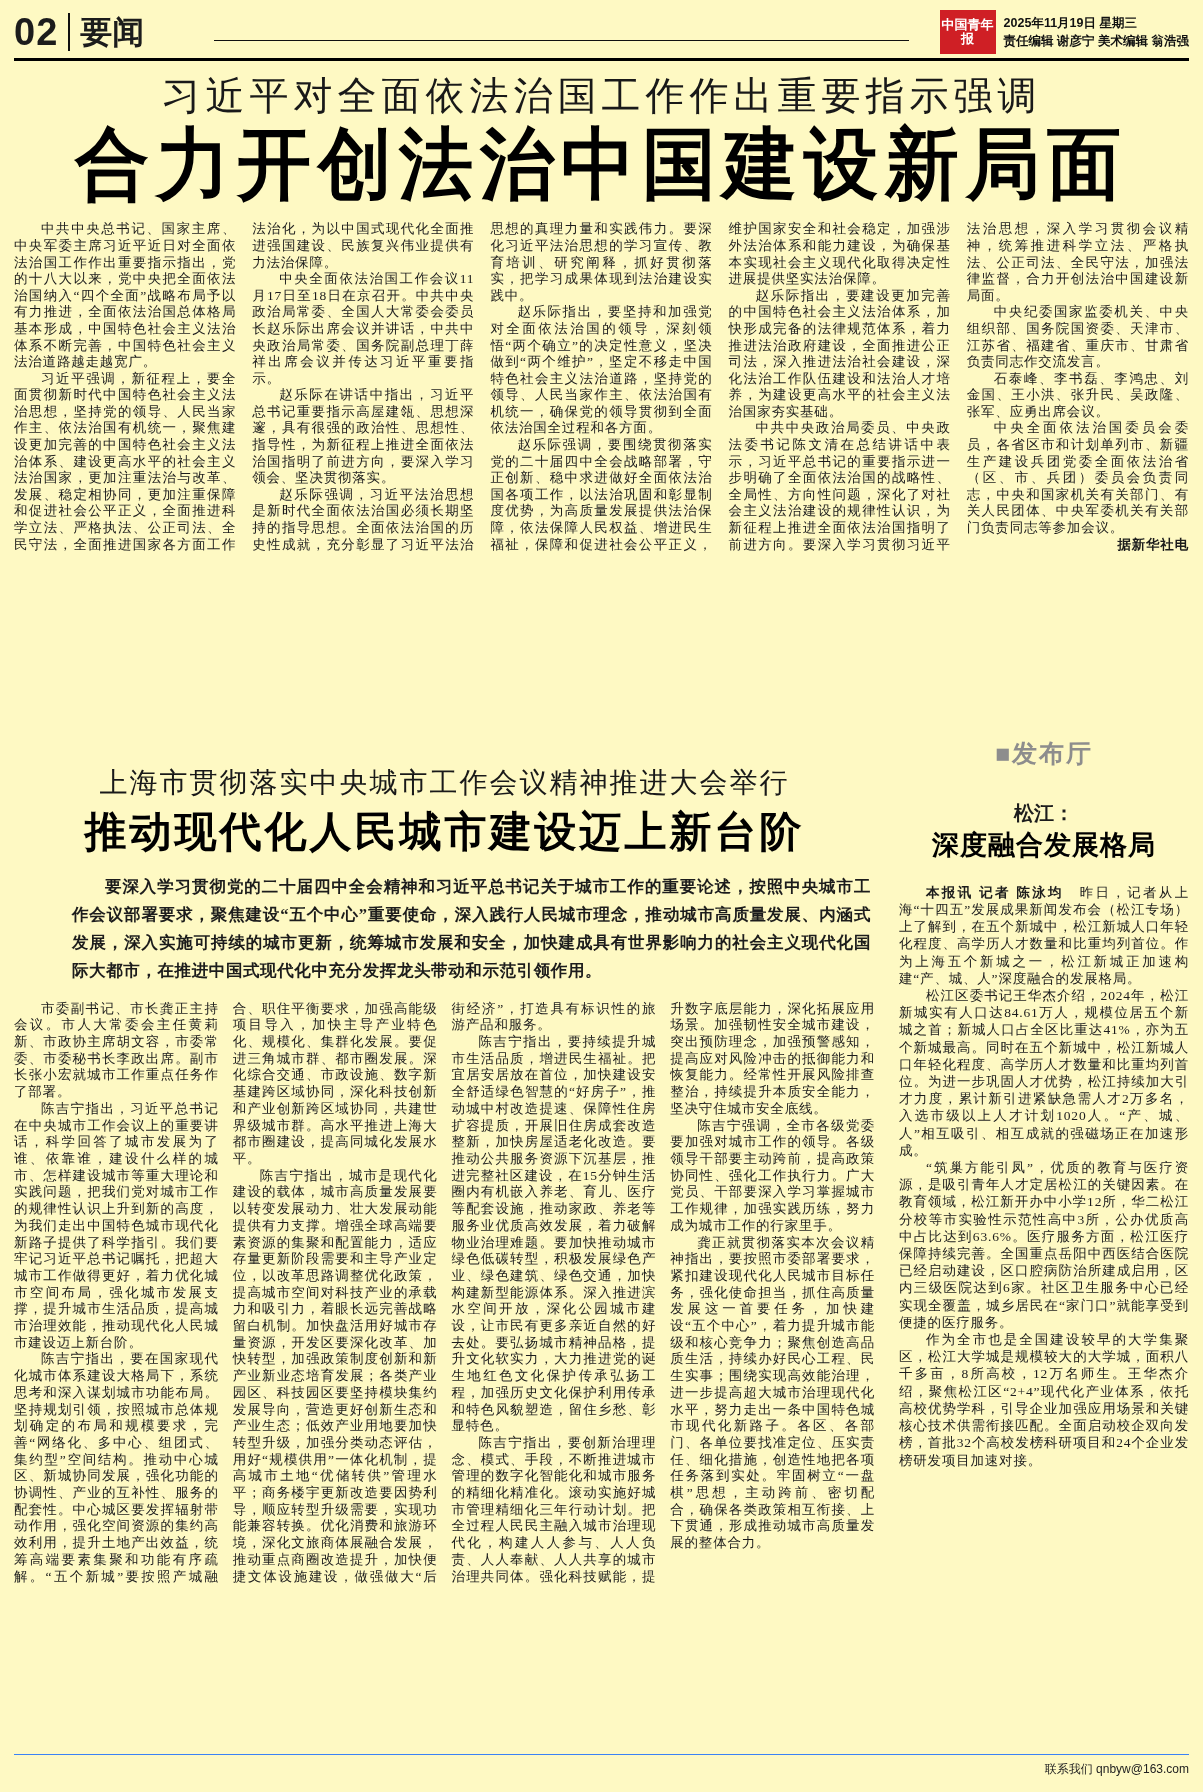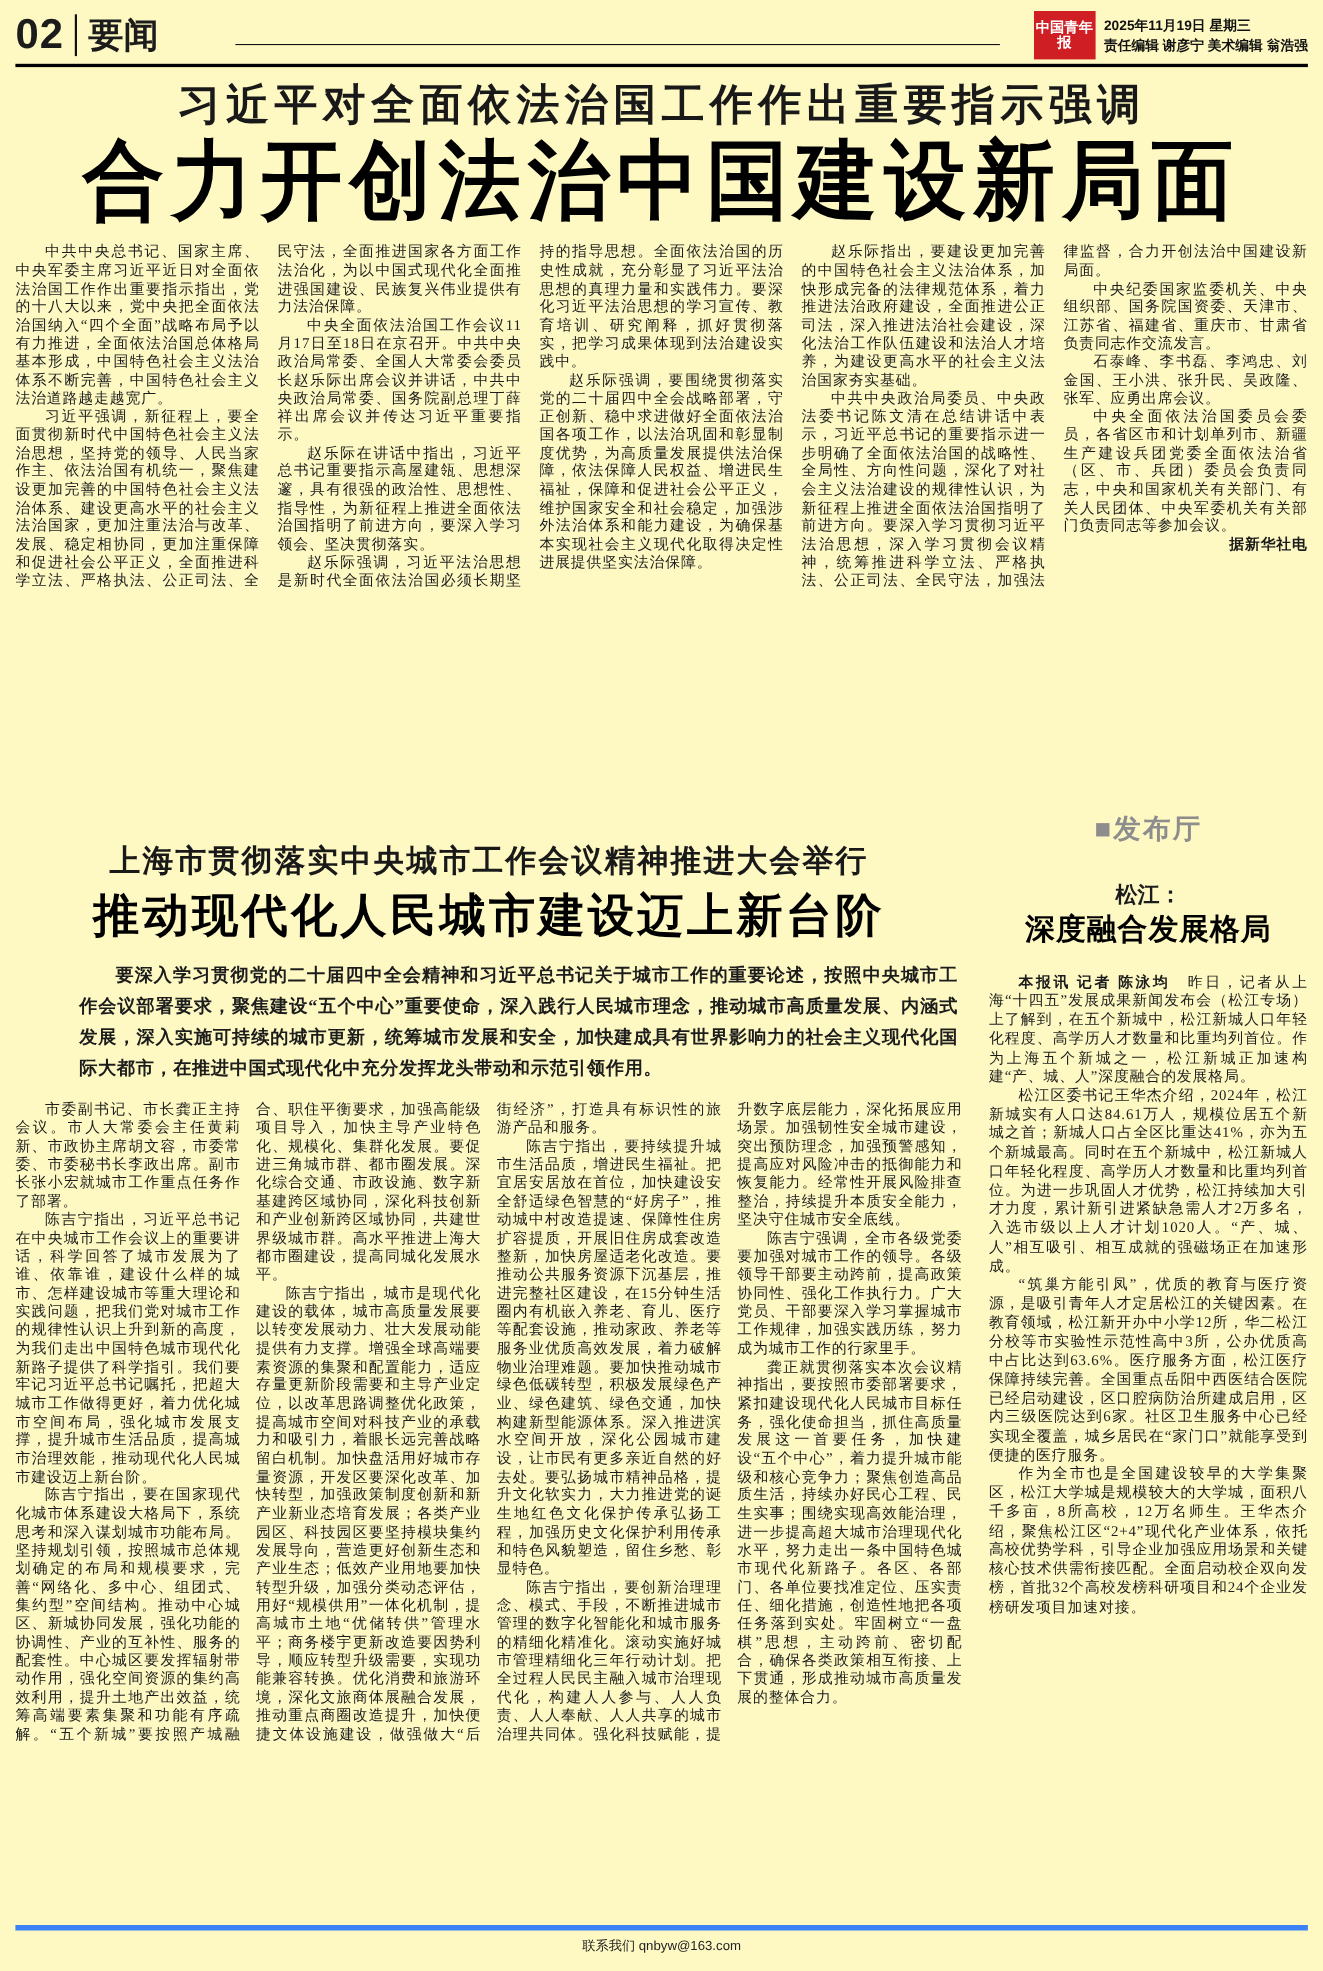--- a/index.html
+++ b/index.html
@@ -16,21 +16,21 @@
   .section-title{font-size:32px;font-weight:bold;line-height:44px;}
   .hdr-rule{position:absolute;left:200px;right:280px;top:30px;height:1px;background:#111;}
   .hdr-right{display:flex;gap:8px;align-items:center;}
   .logo{width:56px;height:44px;background:#cf1f25;color:#fff;display:flex;align-items:center;justify-content:center;
         font-family:"Liberation Serif",serif;font-weight:bold;font-size:13px;line-height:14px;text-align:center;}
   .hdr-meta{font-family:"Liberation Sans",sans-serif;font-size:12.5px;line-height:18px;color:#111;}
   .hdr-meta .b{font-weight:bold;}
   .hdr-rule2{height:3px;background:#000;margin-top:2px;}
   
   .a1{margin-top:14px;}
-  .kicker{font-family:"Liberation Sans",sans-serif;text-align:center;font-weight:700;color:#191919;}
+  .kicker{font-family:"Liberation Sans",sans-serif;text-align:center;font-weight:400;color:#191919;}
   .a1 .kicker{font-size:39px;letter-spacing:5px;line-height:1.1;}
   .headline1{font-family:"Liberation Sans",sans-serif;text-align:center;font-weight:900;color:#000;
              font-size:74px;letter-spacing:7px;line-height:1.02;margin-top:6px;transform:scaleY(1.06);transform-origin:top;}
   .a1-body{margin-top:22px;column-count:5;column-gap:16px;height:428px;overflow:hidden;
            font-size:13.5px;line-height:16.6px;letter-spacing:.8px;text-align:justify;}
   .news p{margin:0;text-indent:2em;}
   .news p b{font-weight:bold;}
   
   .lower{display:flex;margin-top:104px;gap:24px;}
   .a2{width:861px;}
@@ -44,22 +44,22 @@
   
   .sb{width:290px;flex:0 0 290px;}
   .sb-marker{font-family:"Liberation Sans",sans-serif;text-align:center;font-weight:bold;font-size:25px;
              color:#8d8d8d;letter-spacing:2px;margin-top:-16px;}
   .sb-dek{text-align:center;font-family:"Liberation Sans",sans-serif;font-size:20px;font-weight:600;margin-top:30px;}
   .sb-headline{text-align:center;font-family:"Liberation Sans",sans-serif;font-size:27px;font-weight:800;
                line-height:1.35;letter-spacing:1px;color:#000;}
   .sb-body{margin-top:20px;font-size:13.5px;line-height:17.2px;letter-spacing:.8px;text-align:justify;
            height:860px;overflow:hidden;}
   
-  .ftr{position:absolute;left:14px;right:14px;bottom:14px;border-top:5px solid #3b82f6;padding-top:6px;
-       text-align:center;font-family:"Liberation Sans",sans-serif;font-size:12px;color:#222;}
+  .ftr{position:absolute;left:14px;right:14px;bottom:14px;border-top:1px solid #3b82f6;padding-top:6px;
+       text-align:right;font-family:"Liberation Sans",sans-serif;font-size:12px;color:#222;}
 </style>
 </head>
 <body>
 
 <div class="page">
 
   <div class="hdr">
     <div class="hdr-left">
       <span class="pagenum">02</span>
       <span class="hdr-bar"></span>
@@ -78,20 +78,21 @@
 
   <div class="a1">
     <div class="kicker">习近平对全面依法治国工作作出重要指示强调</div>
     <div class="headline1">合力开创法治中国建设新局面</div>
     <div class="a1-body news">
         <p>中共中央总书记、国家主席、中央军委主席习近平近日对全面依法治国工作作出重要指示指出，党的十八大以来，党中央把全面依法治国纳入“四个全面”战略布局予以有力推进，全面依法治国总体格局基本形成，中国特色社会主义法治体系不断完善，中国特色社会主义法治道路越走越宽广。</p>
         <p>习近平强调，新征程上，要全面贯彻新时代中国特色社会主义法治思想，坚持党的领导、人民当家作主、依法治国有机统一，聚焦建设更加完善的中国特色社会主义法治体系、建设更高水平的社会主义法治国家，更加注重法治与改革、发展、稳定相协同，更加注重保障和促进社会公平正义，全面推进科学立法、严格执法、公正司法、全民守法，全面推进国家各方面工作法治化，为以中国式现代化全面推进强国建设、民族复兴伟业提供有力法治保障。</p>
         <p>中央全面依法治国工作会议11月17日至18日在京召开。中共中央政治局常委、全国人大常委会委员长赵乐际出席会议并讲话，中共中央政治局常委、国务院副总理丁薛祥出席会议并传达习近平重要指示。</p>
         <p>赵乐际在讲话中指出，习近平总书记重要指示高屋建瓴、思想深邃，具有很强的政治性、思想性、指导性，为新征程上推进全面依法治国指明了前进方向，要深入学习领会、坚决贯彻落实。</p>
         <p>赵乐际强调，习近平法治思想是新时代全面依法治国必须长期坚持的指导思想。全面依法治国的历史性成就，充分彰显了习近平法治思想的真理力量和实践伟力。要深化习近平法治思想的学习宣传、教育培训、研究阐释，抓好贯彻落实，把学习成果体现到法治建设实践中。</p>
+        <p>赵乐际指出，要坚持和加强党对全面依法治国的领导，深刻领悟“两个确立”的决定性意义，坚决做到“两个维护”，坚定不移走中国特色社会主义法治道路，坚持党的领导、人民当家作主、依法治国有机统一，确保党的领导贯彻到全面依法治国全过程和各方面。</p>
         <p>赵乐际强调，要围绕贯彻落实党的二十届四中全会战略部署，守正创新、稳中求进做好全面依法治国各项工作，以法治巩固和彰显制度优势，为高质量发展提供法治保障，依法保障人民权益、增进民生福祉，保障和促进社会公平正义，维护国家安全和社会稳定，加强涉外法治体系和能力建设，为确保基本实现社会主义现代化取得决定性进展提供坚实法治保障。</p>
         <p>赵乐际指出，要建设更加完善的中国特色社会主义法治体系，加快形成完备的法律规范体系，着力推进法治政府建设，全面推进公正司法，深入推进法治社会建设，深化法治工作队伍建设和法治人才培养，为建设更高水平的社会主义法治国家夯实基础。</p>
         <p>中共中央政治局委员、中央政法委书记陈文清在总结讲话中表示，习近平总书记的重要指示进一步明确了全面依法治国的战略性、全局性、方向性问题，深化了对社会主义法治建设的规律性认识，为新征程上推进全面依法治国指明了前进方向。要深入学习贯彻习近平法治思想，深入学习贯彻会议精神，统筹推进科学立法、严格执法、公正司法、全民守法，加强法律监督，合力开创法治中国建设新局面。</p>
         <p>中央纪委国家监委机关、中央组织部、国务院国资委、天津市、江苏省、福建省、重庆市、甘肃省负责同志作交流发言。</p>
         <p>石泰峰、李书磊、李鸿忠、刘金国、王小洪、张升民、吴政隆、张军、应勇出席会议。</p>
         <p>中央全面依法治国委员会委员，各省区市和计划单列市、新疆生产建设兵团党委全面依法治省（区、市、兵团）委员会负责同志，中央和国家机关有关部门、有关人民团体、中央军委机关有关部门负责同志等参加会议。</p>
         <p style="text-align: right; text-indent: 0px; font-weight: bold;">据新华社电</p>
       </div>
   </div>
 

